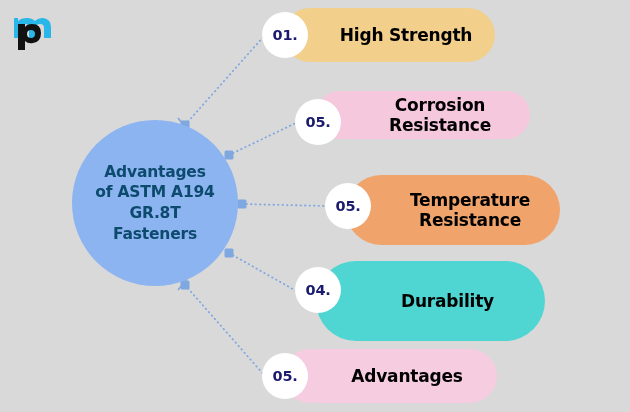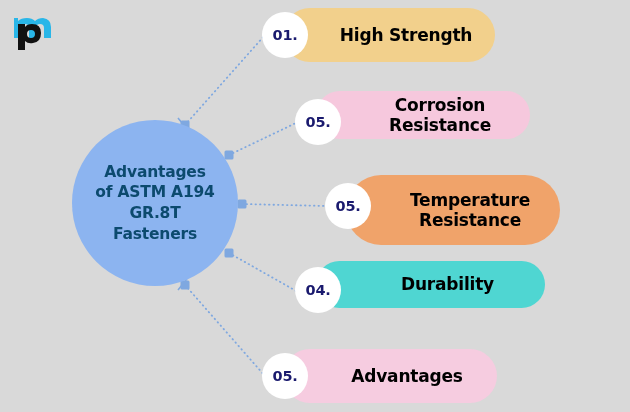--- a/index.html
+++ b/index.html
@@ -152,21 +152,21 @@
       <div class="badge" style="left: 295px; top: 99px;">
         <div class="badge-num">05.</div>
       </div>
       <div class="pill" style="left: 346px; top: 175px; width: 214px; height: 70px; background: rgb(240, 163, 106);">
         <div class="pill-label">Temperature
 Resistance</div>
       </div>
       <div class="badge" style="left: 325px; top: 183px;">
         <div class="badge-num">05.</div>
       </div>
-      <div class="pill" style="left: 316px; top: 261px; width: 229px; height: 47px; background: rgb(79, 214, 210);">
+      <div class="pill" style="left: 316px; top: 261px; width: 229px; height: 80px; background: rgb(79, 214, 210);">
         <div class="pill-label">Durability</div>
       </div>
       <div class="badge" style="left: 295px; top: 267px;">
         <div class="badge-num">04.</div>
       </div>
       <div class="pill" style="left: 283px; top: 349px; width: 214px; height: 54px; background: rgb(246, 204, 224);">
         <div class="pill-label">Advantages</div>
       </div>
       <div class="badge" style="left: 262px; top: 353px;">
         <div class="badge-num">05.</div>

